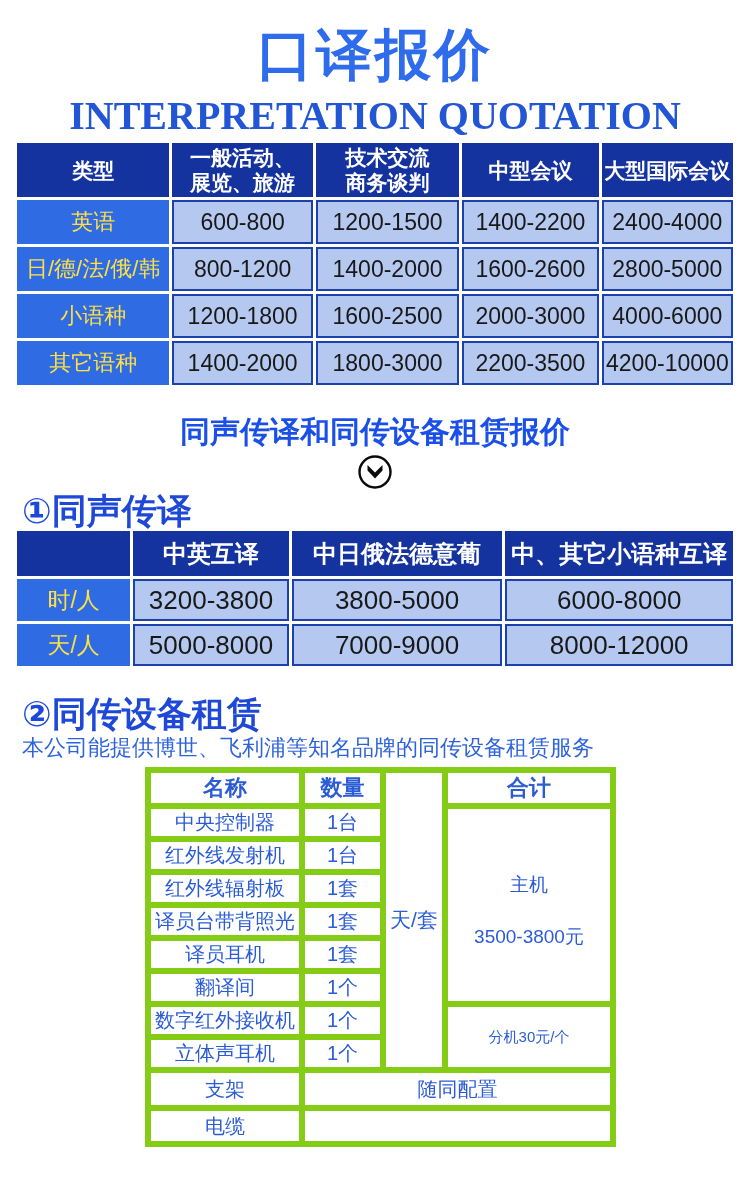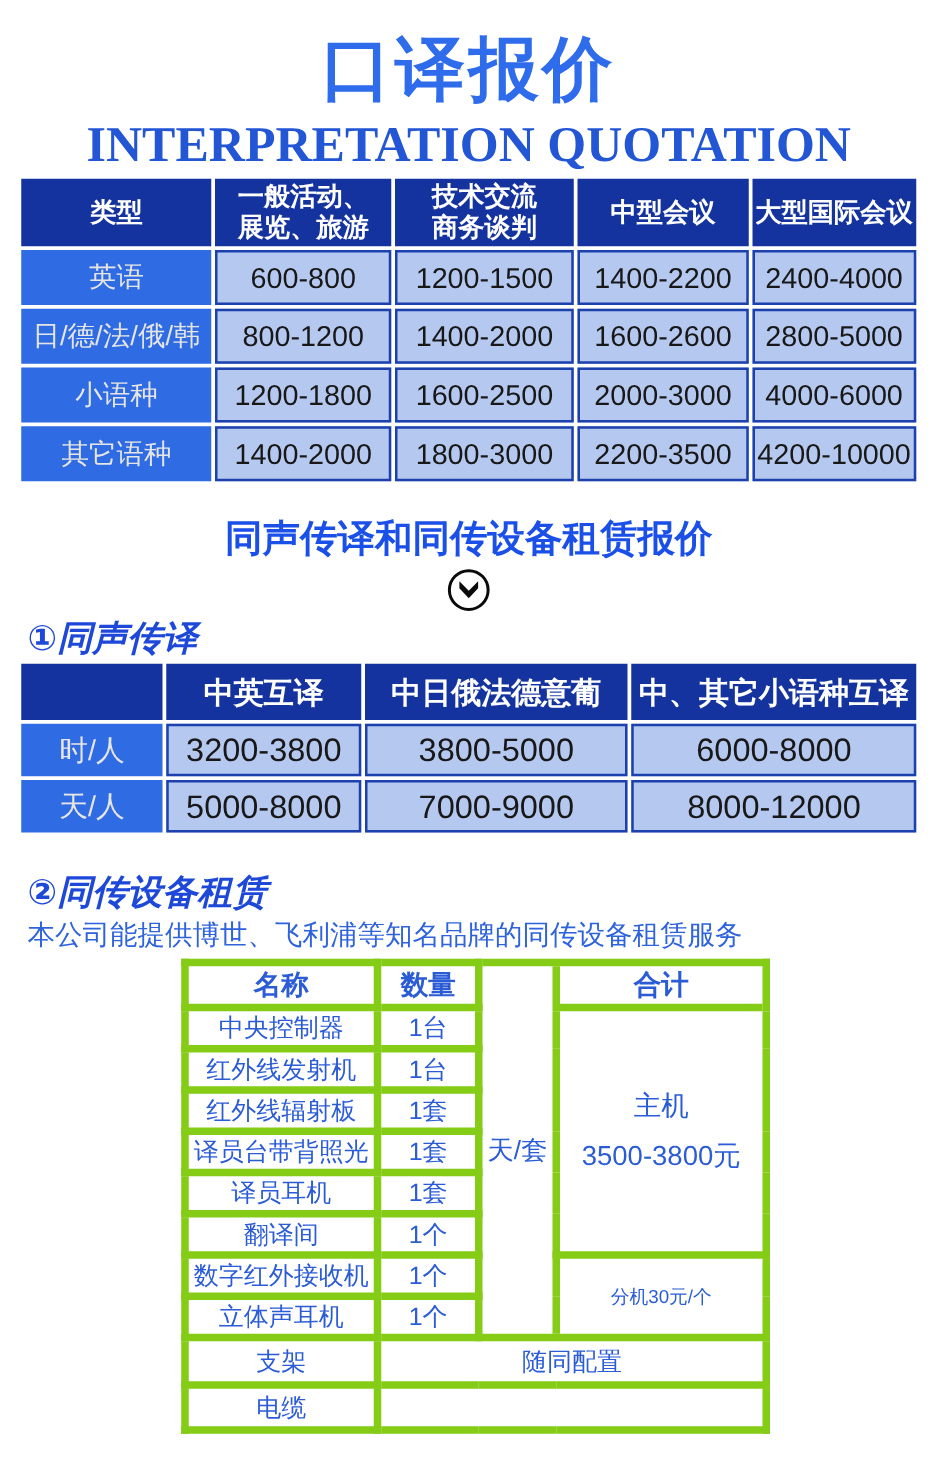--- a/index.html
+++ b/index.html
@@ -17,57 +17,57 @@
   .rule { flex:1; height:3px; background:#3A6AD8; }
   .subtitle {
     font-family:"Liberation Serif","DejaVu Serif",serif; font-weight:bold;
     font-size:40px; color:#2356D4; margin:0 8px; white-space:nowrap;
   }
   
   table.blue { border-collapse:separate; border-spacing:3px; table-layout:fixed;
     margin:0 auto; width:722px; }
   table.blue td, table.blue th { text-align:center; vertical-align:middle; overflow:hidden; }
   th.hd { background:#14339E; color:#ffffff; font-weight:600; }
-  td.lbl { background:#2F6BE2; color:#e5e5e5; font-weight:500; }
+  td.lbl { background:#2F6BE2; color:#fde047; font-weight:500; }
   td.val { background:#B5C8F0; border:2px solid #1C41AC; color:#181818; }
   .t1 { margin-top:26px; }
   .t1 tr.hrow { height:54px; }
   .t1 tr.drow { height:44px; }
   .t1 th.hd { font-size:21px; line-height:25px; }
   .t1 td.lbl { font-size:22px; }
   .t1 td.val { font-size:23px; }
   .t1 .ln { display:block; }
   .t2 { margin-top:0; }
   .t2 tr.hrow { height:45px; }
   .t2 tr.drow { height:42px; }
   .t2 th.hd { font-size:24px;margin-top:20px; }
   .t2 td.lbl { font-size:23px; }
   .t2 td.val { font-size:26px; }
   
   .section-title { margin-top:24px; text-align:center; font-size:30px; line-height:40px;
     font-weight:bold; color:#1B50E8; }
   .arrow-wrap { margin-top:2px; text-align:center; height:38px; }
-  .heading { margin:2px 0 0 22px; font-size:28px; line-height:34px; font-weight:bold; color:#1E49D8;font-style:italic; }
+  .heading { margin:2px 0 0 22px; font-size:35px; line-height:34px; font-weight:bold; color:#1E49D8; }
   .heading.equip { margin-top:28px; }
   .intro { margin:4px 0 0 22px; font-size:22px; line-height:26px; color:#2E63DC; font-weight:500; }
   .caption { margin:2px 0 0 22px; font-size:22px; line-height:26px; color:#2050D8; font-weight:bold; }
   
   table.t3 { margin:6px 0 0 145px; width:465px; table-layout:fixed;
     border-collapse:collapse; border:3px solid #000; color:#2B5CD6; }
   .t3 th, .t3 td { border:6px solid #84cc16; text-align:center; vertical-align:middle;
     font-size:20px; overflow:hidden; }
   .t3 th { font-size:22px; font-weight:bold; }
   .t3 tr.hrow { height:34px; }
   .t3 tr.irow { height:31px; }
   .t3 tr.xrow1 { height:38px; }
   .t3 tr.xrow2 { height:36px; }
   .t3 .total-head { border-bottom-width:3px; }
   .t3 .unit-cell { border-right-width:3px; font-size:21px; }
   .t3 .bt3 { border-top-width:3px; }
-  .t3 .main-cell span { display:block; line-height:40px; font-size:22px; }
+  .t3 .main-cell span { display:block; line-height:40px; font-size:19px;margin-top:12px; }
   .t3 .sub-cell { font-size:15px; }
 </style>
 </head>
 <body>
 
 <div class="page">
 
   <div class="title">口译报价</div>
 
   <div class="subtitle-row">

